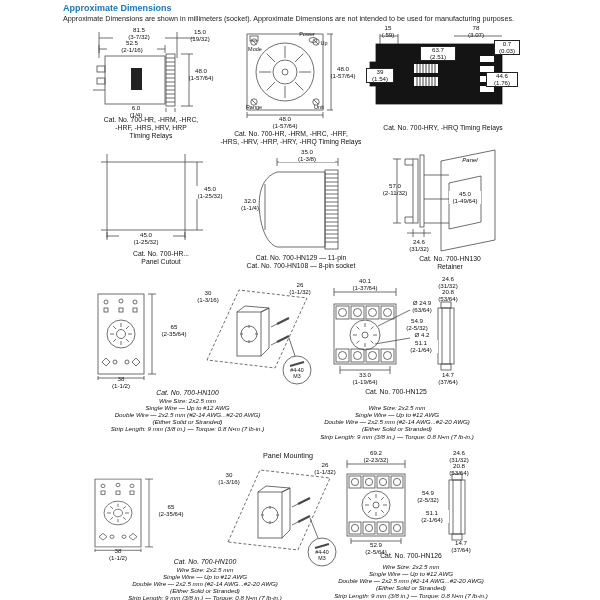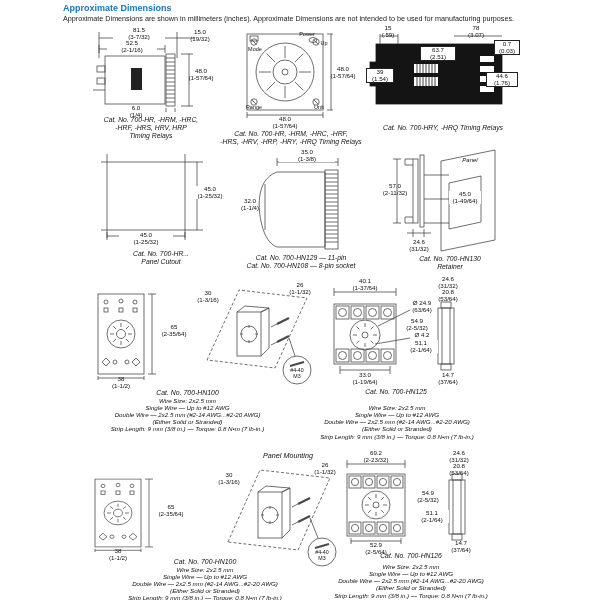--- a/index.html
+++ b/index.html
@@ -8,31 +8,31 @@
   .hdr-title{position:absolute;font-weight:bold;font-size:9px;color:#1878be;}
   .hdr-sub{position:absolute;font-size:7.2px;color:#222;white-space:nowrap;}
   .fig{position:absolute;}
   .fig svg{position:absolute;left:0;top:0;}
   .art *{stroke:#4a4a4a;fill:none;stroke-width:.8;}
   .dim{position:absolute;font-size:6.2px;line-height:1.08;text-align:center;
        white-space:pre-line;color:#111;background:#fff;}
   .dim.nobg{background:transparent;}
   .dimbox{border:1px solid #222;padding:0 1px;}
   .lbl{position:absolute;font-size:5.5px;line-height:1;color:#111;background:transparent;text-align:center;}
-  .cap{position:absolute;font-style:italic;font-size:6.8px;line-height:1.15;text-align:center;
+  .cap{position:absolute;font-size:6.8px;line-height:1.15;text-align:center;
        white-space:pre-line;color:#111;}
   .spec{position:absolute;text-align:center;color:#111;}
   .spec div{font-style:italic;font-size:6.2px;line-height:1.15;}
   .spec .spec-cat{font-size:6.9px;}
 </style>
 </head>
 <body>
 
 <div class="hdr-title" style="left:63px;top:3px;">Approximate Dimensions</div>
-<div class="hdr-sub" style="left:63px;top:14px;">Approximate Dimensions are shown in millimeters (inches). Approximate Dimensions are not intended to be used for manufacturing purposes.</div>
+<div class="hdr-sub" style="left:63px;top:14px;">Approximate Dimensions are shown in millimeters (socket). Approximate Dimensions are not intended to be used for manufacturing purposes.</div>
 
 <div class="fig" style="left:85px;top:28px;width:132px;height:112px;">
   <svg class="art" width="132" height="84">
     <path d="M14 4 V30 M92 4 V30 M14 10 H92"></path>
     <path d="M14 17 v8 M80 17 v8 M14 21 H80"></path>
     <path d="M92 10 h18"></path>
     <rect x="20" y="28" width="60" height="48"></rect>
     <rect x="46" y="40" width="11" height="22" style="fill:#222;stroke:none"></rect>
     <rect x="12" y="38" width="8" height="6"></rect>
     <rect x="12" y="50" width="8" height="6"></rect>

